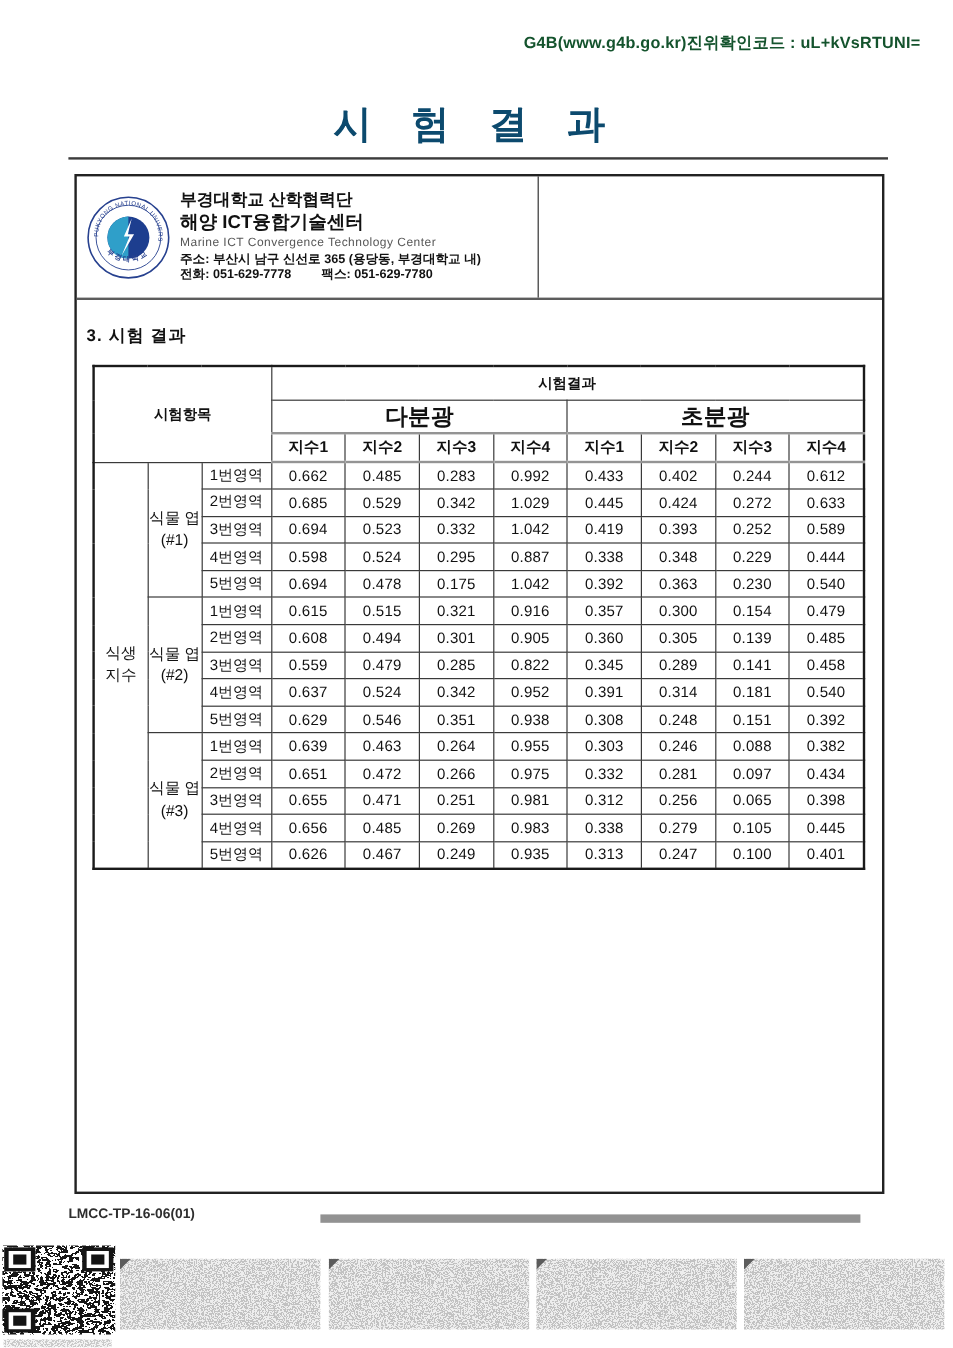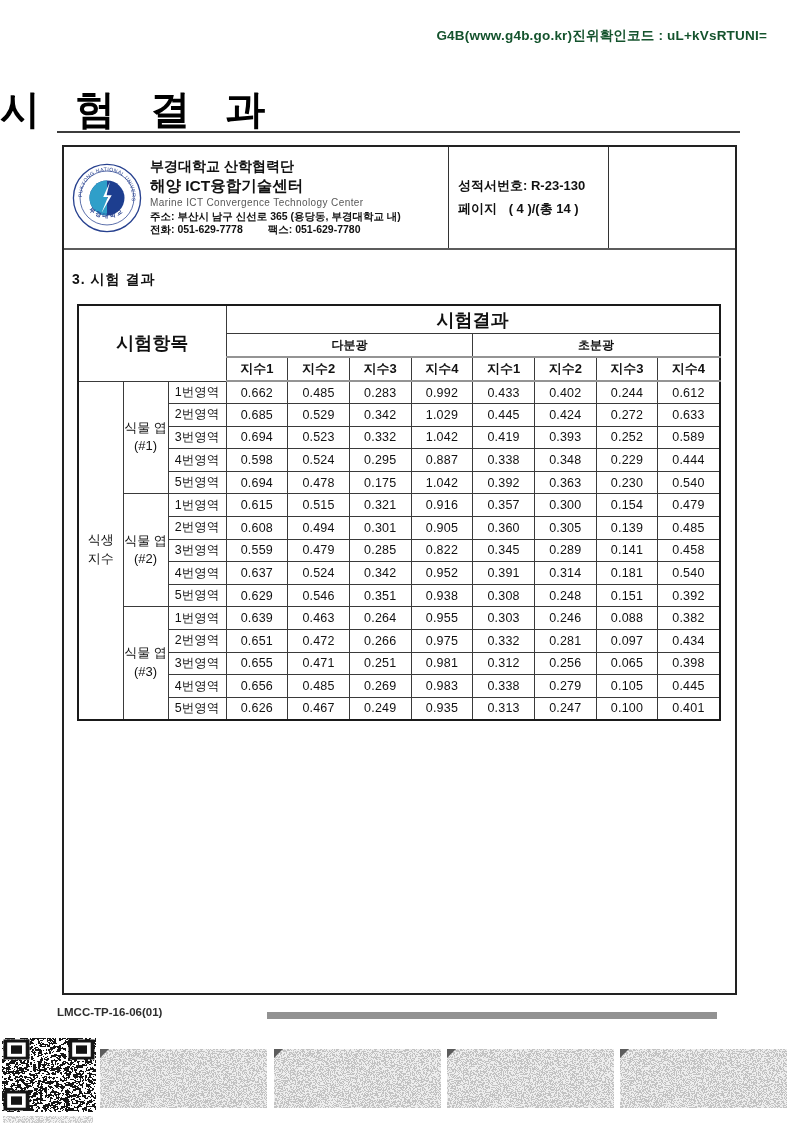--- a/index.html
+++ b/index.html
@@ -6,22 +6,22 @@
   body {
     width:794px; height:1123px; position:relative; background:#ffffff;
     font-family:"Liberation Sans","DejaVu Sans",sans-serif; color:#111;
     overflow:hidden;
   }
   .verification {
     position:absolute; top:27px; right:27px;
     font-size:13.5px; font-weight:bold; color:#14532d; letter-spacing:0.2px;
   }
   .doc-title {
-    position:absolute; top:82px; left:0; width:100%; text-align:left;
-    font-size:40px; font-weight:bold; letter-spacing:12px; color:#000000;
+    position:absolute; top:82px; left:0; width:100%; text-align:center;
+    font-size:32px; font-weight:bold; letter-spacing:12px; color:#0c4a6e;
   }
   .title-rule { position:absolute; top:131px; left:57px; width:683px; height:2px; background:#3c3c3c; }
 
   .main-box {
     position:absolute; left:62px; top:145px; width:675px; height:850px;
     border:2.5px solid #222; box-sizing:border-box;
   }
   .letterhead { height:103px; border-bottom:2px solid #5c5c5c; display:flex; box-sizing:border-box; }
   .lh-left { width:385px; border-right:1.5px solid #333; box-sizing:border-box; display:flex; align-items:center; padding-left:8px; }
   .lh-mid { width:160px; border-right:1.5px solid #333; box-sizing:border-box; display:flex; flex-direction:column; justify-content:center; padding-left:9px; gap:5px; }
@@ -40,22 +40,22 @@
 
   table.results {
     position:absolute; left:13px; top:157px; width:642px;
     border-collapse:collapse; table-layout:fixed;
     border:2.5px solid #1a1a1a;
   }
   table.results th, table.results td {
     border:1px solid #3a3a3a; padding:0; text-align:center; vertical-align:middle;
     overflow:hidden; white-space:nowrap;
   }
-  thead tr.r1 th { height:27px; font-size:18px; font-weight:bold; border-bottom:1px solid #3a3a3a; }
-  thead tr.r2 th { height:22px; font-size:12px; font-weight:bold; border-bottom:2.5px solid #949494; }
+  thead tr.r1 th { height:27px; font-size:12px; font-weight:bold; border-bottom:1px solid #3a3a3a; }
+  thead tr.r2 th { height:22px; font-size:19px; font-weight:bold; border-bottom:2.5px solid #949494; }
   thead tr.r3 th { height:22px; font-size:13px;  font-weight:bold; border-bottom:2.5px solid #949494; }
   tbody tr { height:22.6px; }
   tbody td { font-size:12.5px; border-top:2px solid #949494; border-bottom:2px solid #949494; }
   td.cat-cell, td.group-cell { font-size:13px; line-height:1.45; }
   td.group-cell { border-bottom:2.5px solid #8a8a8a; }
   td.area-cell { font-size:12.5px; }
   td.val-cell { font-size:12.5px; letter-spacing:0.2px; }
 
   .doc-code { position:absolute; left:57px; top:1006px; font-size:11.5px; font-weight:bold; color:#2e2e2e; }
   .footer-bar { position:absolute; left:267px; top:1012px; width:450px; height:7px; background:#929292; }
@@ -121,30 +121,20 @@
         <div class="org1">부경대학교 산학협력단</div>
         <div class="org2">해양 ICT융합기술센터</div>
         <div class="orgen">Marine ICT Convergence Technology Center</div>
         <div class="addr">주소: 부산시 남구 신선로 365 (용당동, 부경대학교 내)</div>
         <div class="tel">
           <span>전화: 051-629-7778</span>
           <span class="fax">팩스:  051-629-7780</span>
         </div>
       </div>
     </div>
-    <div class="lh-mid">
-      <div class="report-line">
-        <span>성적서번호:</span>
-        <span>R-23-130</span>
-      </div>
-      <div class="page-line">
-        <span>페이지</span>
-        <span class="pval">( 4 )/(총  14 )</span>
-      </div>
-    </div>
     <div class="lh-right"></div>
   </div>
 
   <div class="section-heading">3. 시험 결과</div>
 
   <table class="results">
     <colgroup>
       <col style="width:45px">
         <col style="width:45px">
         <col style="width:58px">

